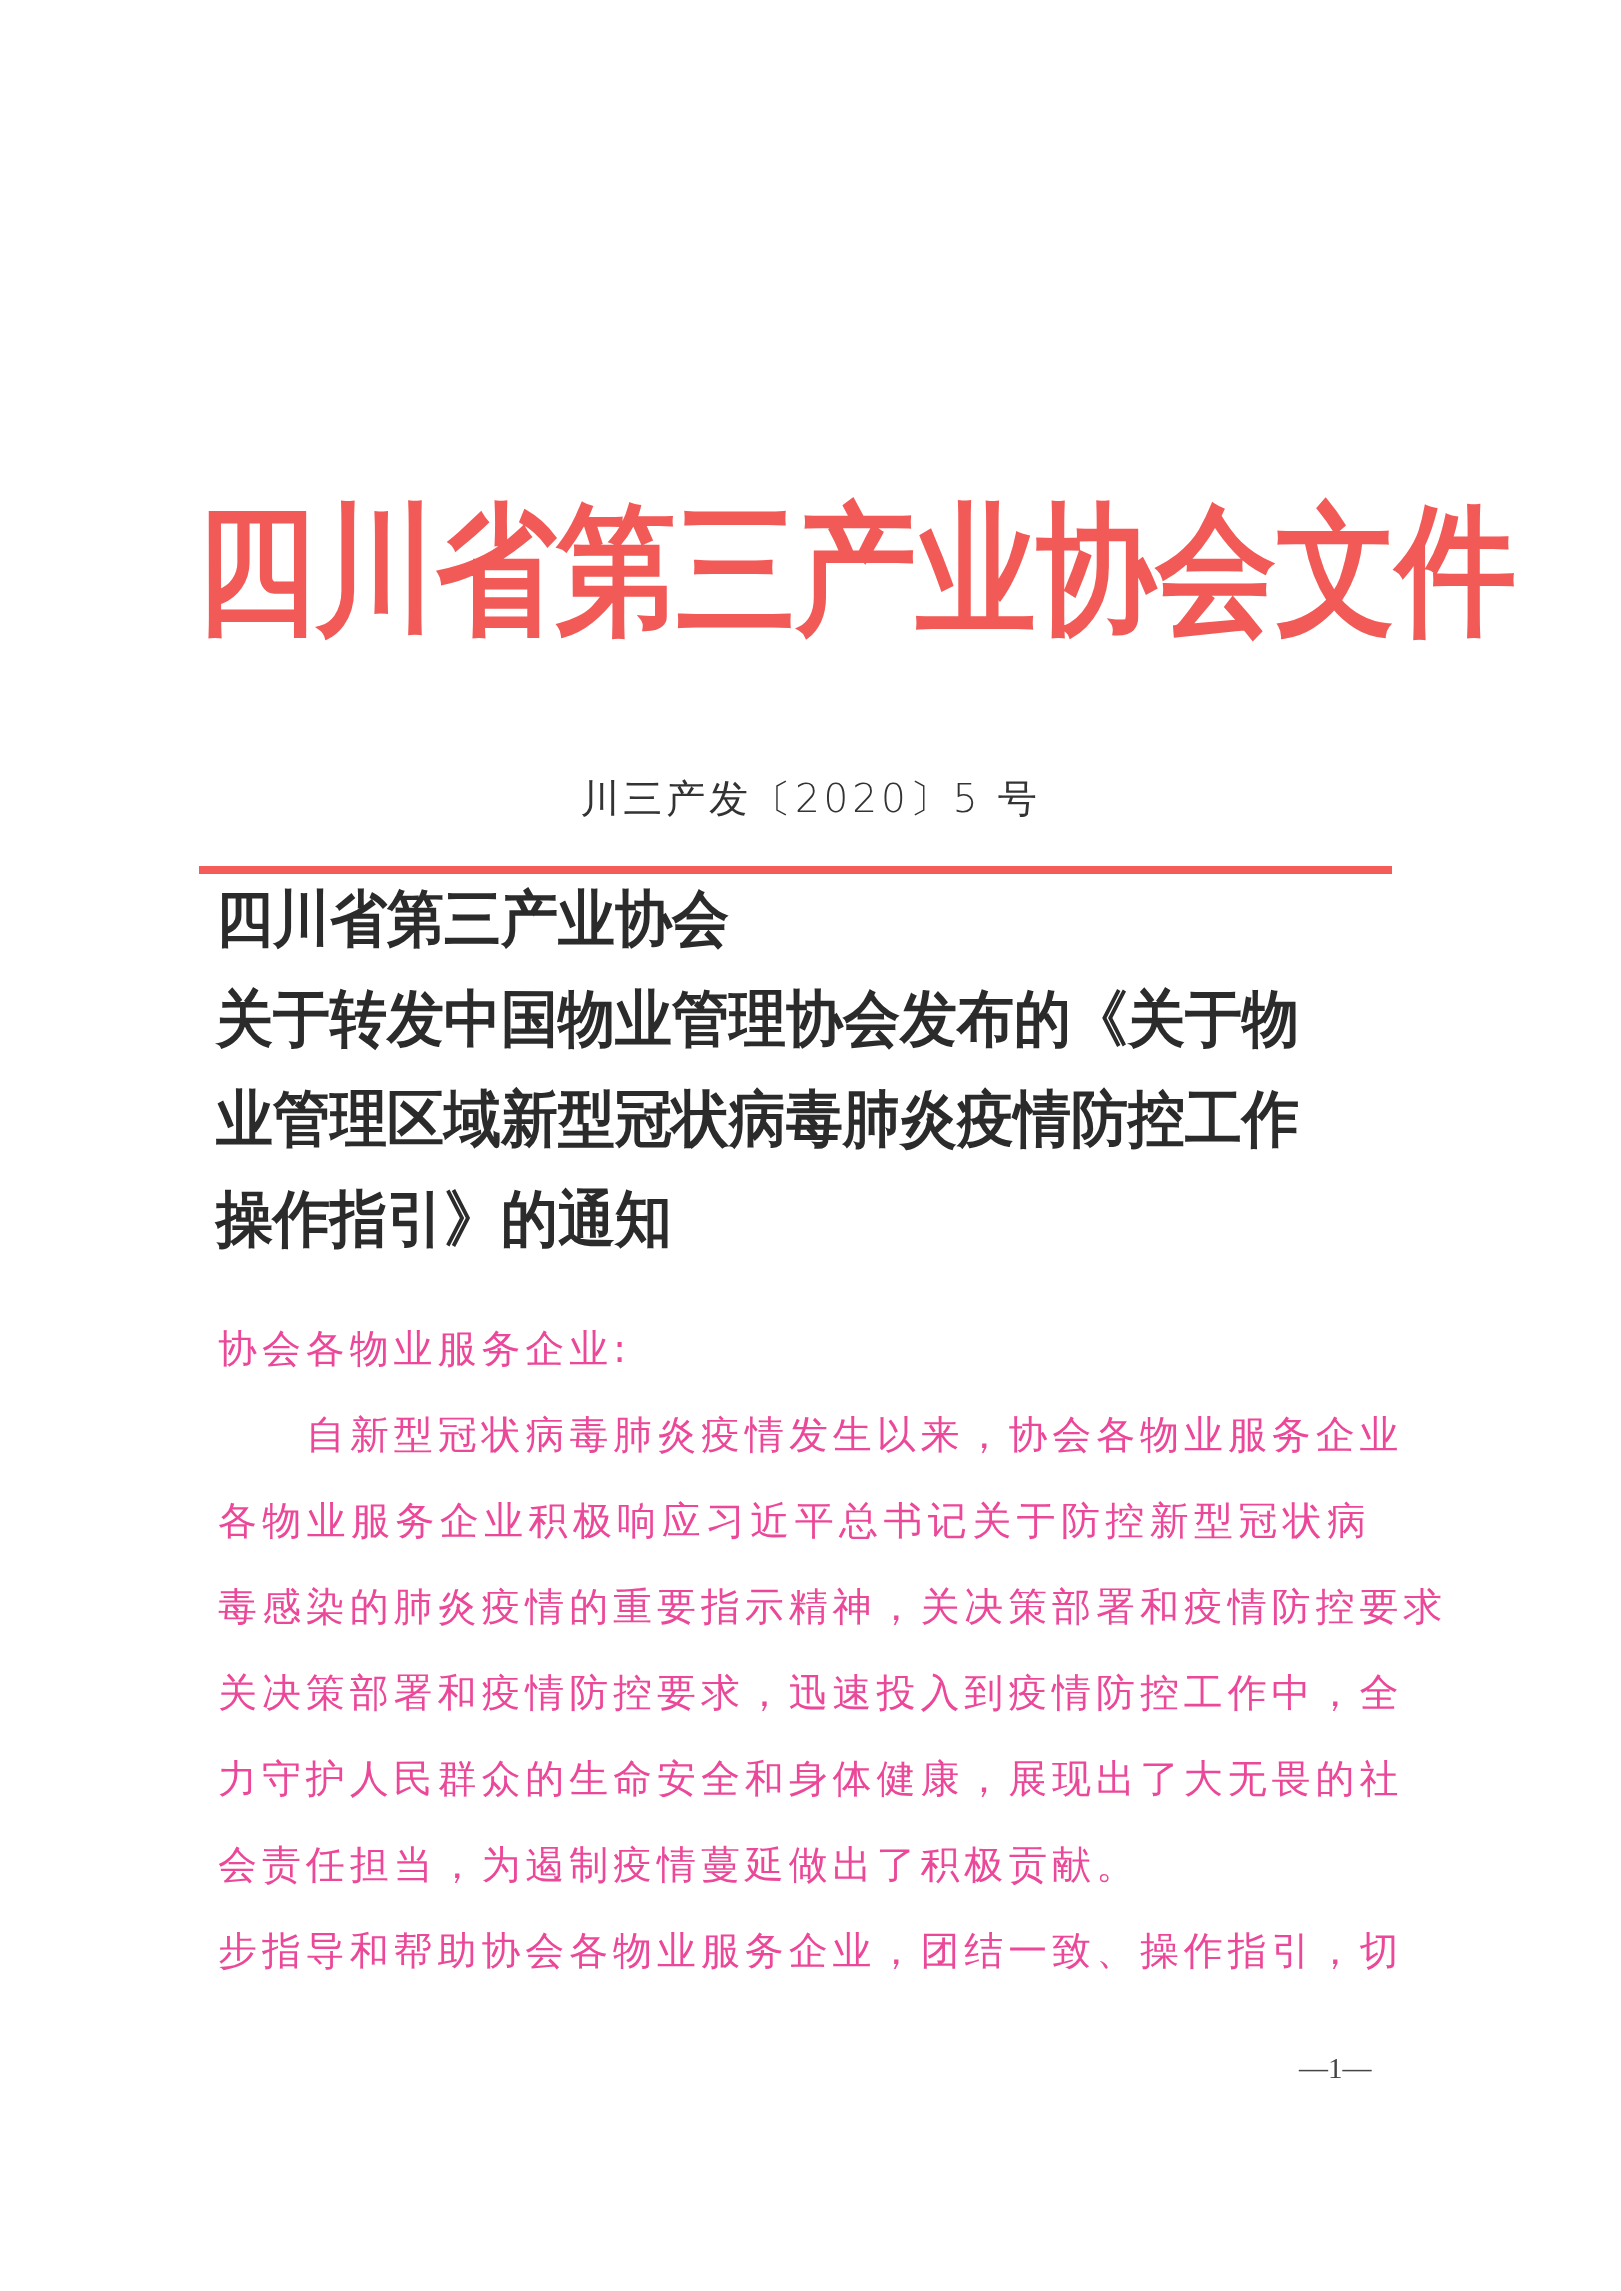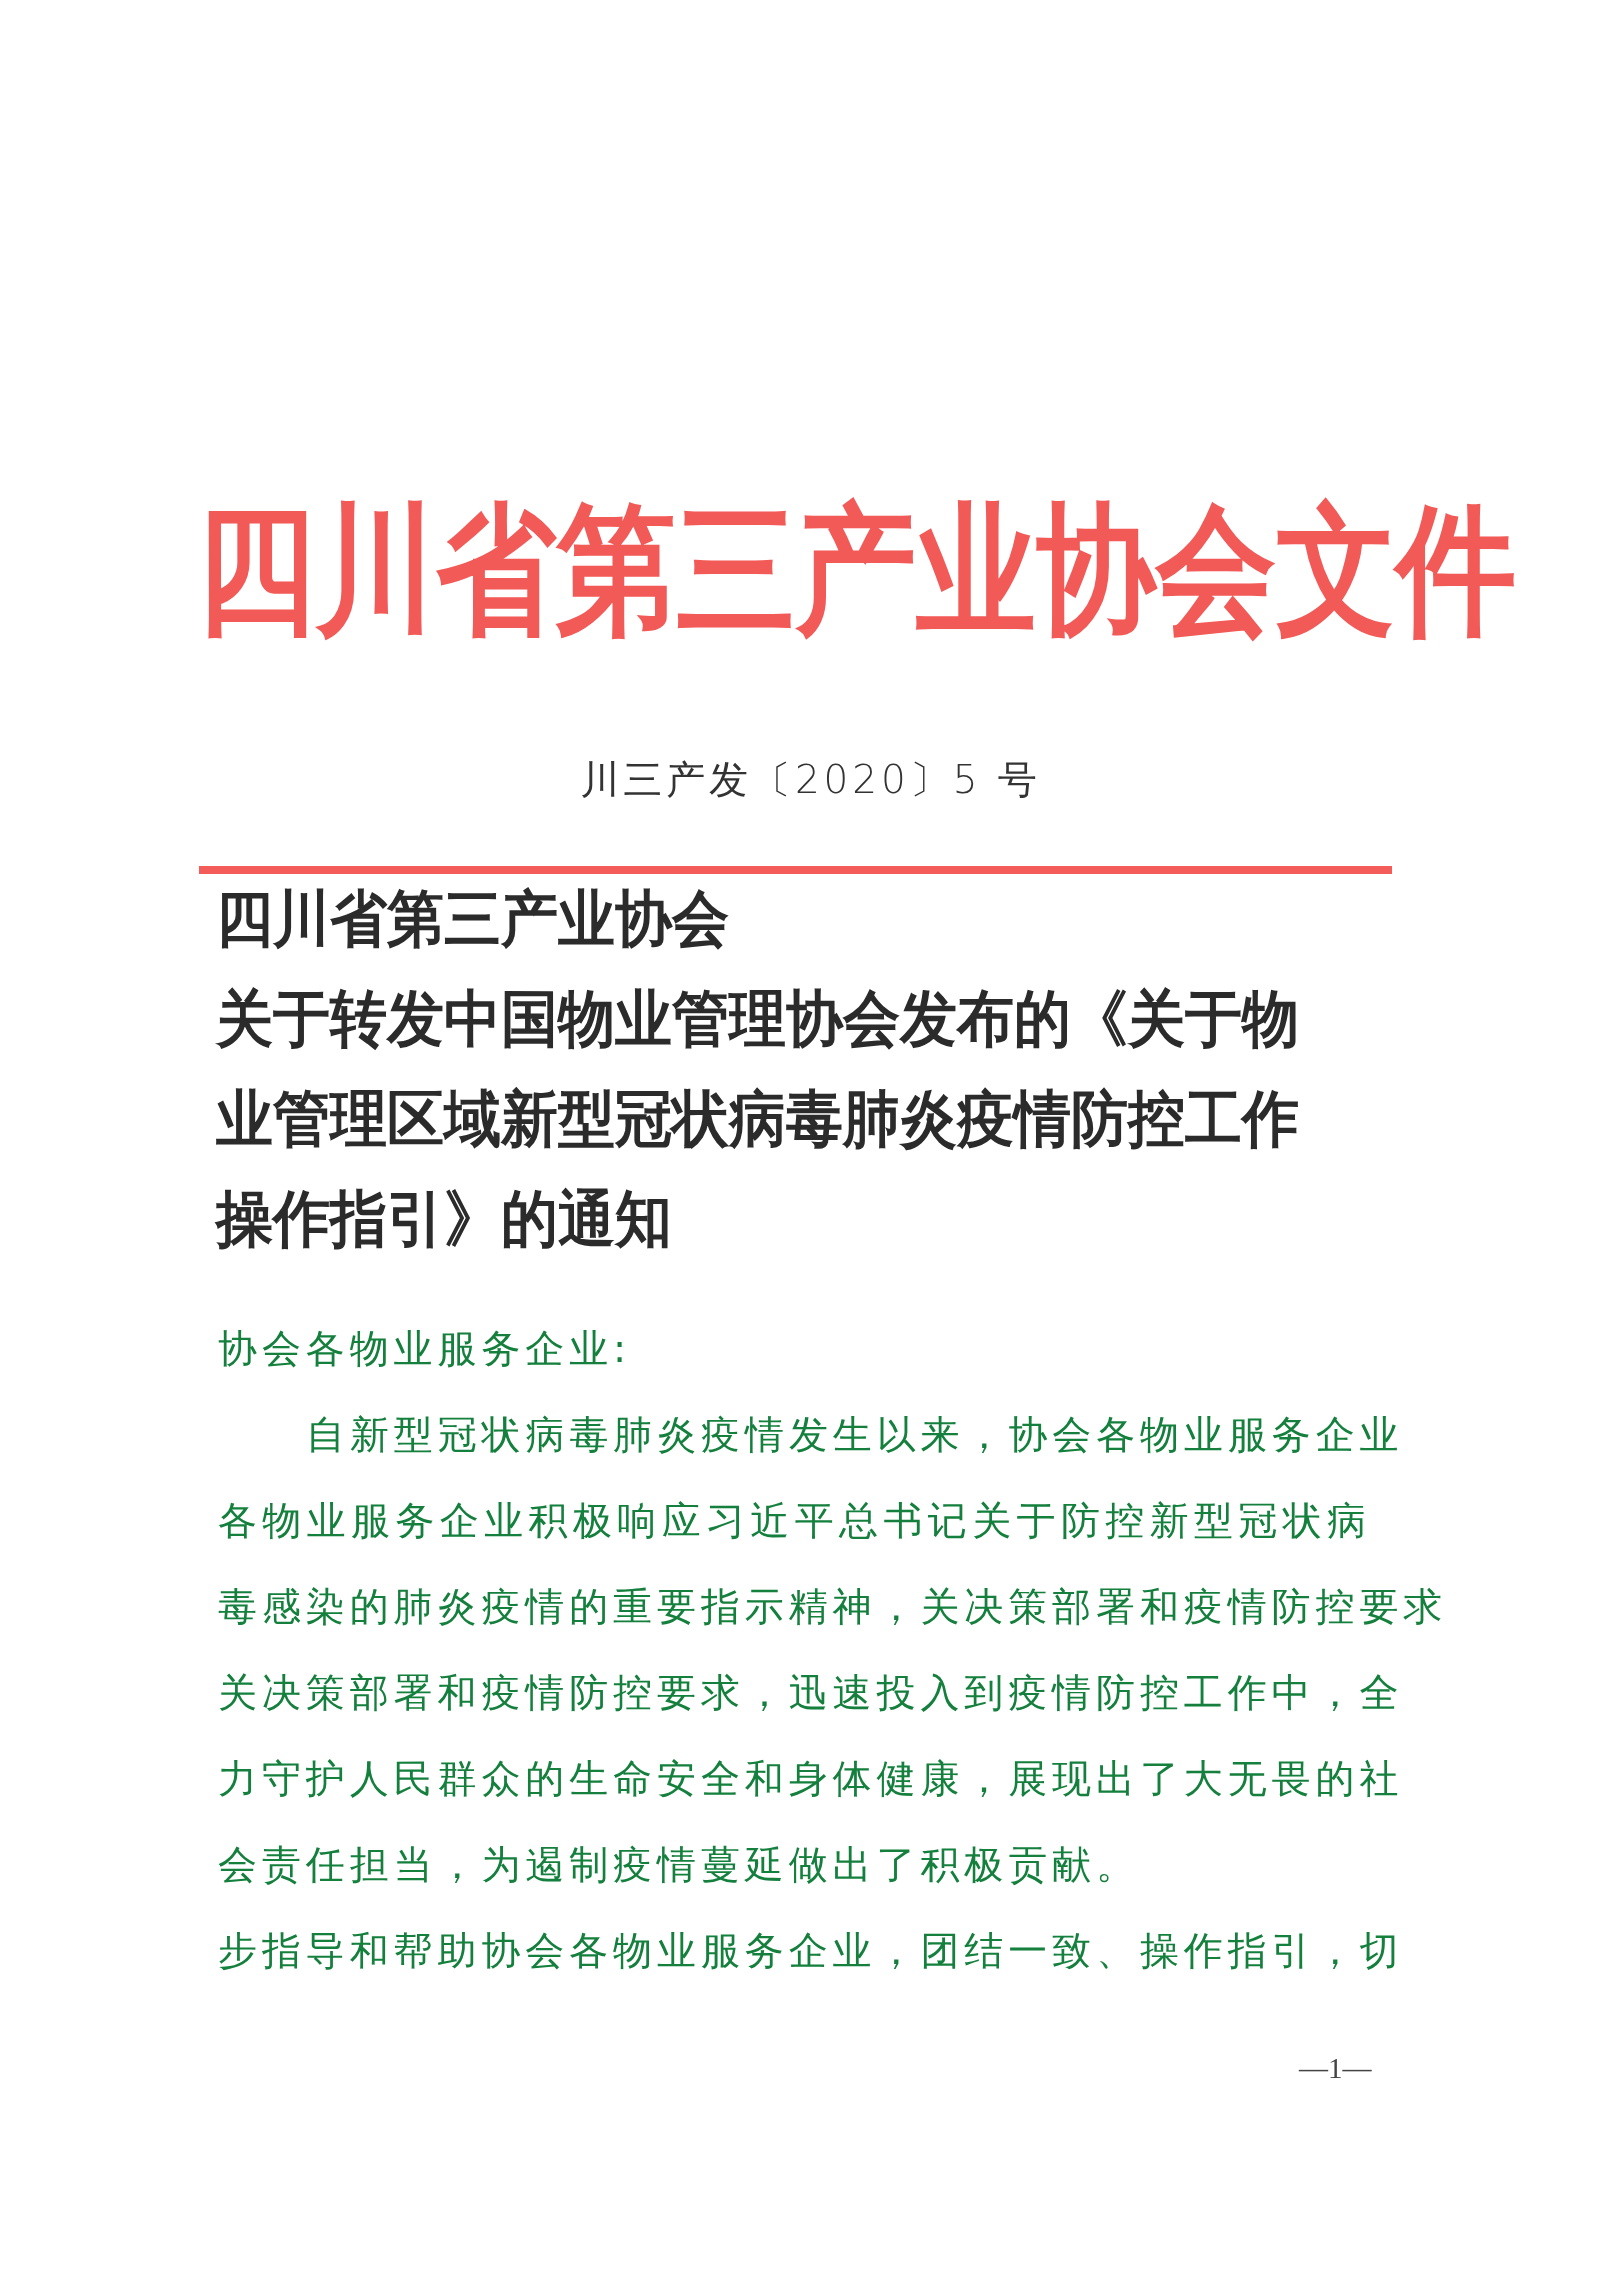--- a/index.html
+++ b/index.html
@@ -41,21 +41,21 @@
     .masthead span {
       display: inline-block;
       transform: scaleY(1.18);
       letter-spacing: 0;
     }
     
     .doc-number {
       position: absolute;
       left: 0;
       width: 1621px;
-      top: 750px;
+      top: 769px;
       text-align: center;
       font-size: 39px;
       line-height: 59px;
       color: #333333;
       font-family: "DejaVu Sans", "Liberation Sans", sans-serif;
       font-weight: 300;
       letter-spacing: 3.9px;
     }
     
     .red-rule {
@@ -85,21 +85,21 @@
       transform: scaleY(1.08);
     }
     
     .body-text {
       position: absolute;
       left: 218px;
       top: 1319px;
       width: 1153px;
       font-family: "DejaVu Sans", "Liberation Sans", sans-serif;
       font-size: 39px;
-      color: #15803d;
+      color: #ec4899;
       letter-spacing: 4.9px;
     }
     .body-text .bline {
       display: block;
       height: 86px;
       line-height: 59px;
       white-space: nowrap;
       text-align: justify;
       text-align-last: justify;
     }

